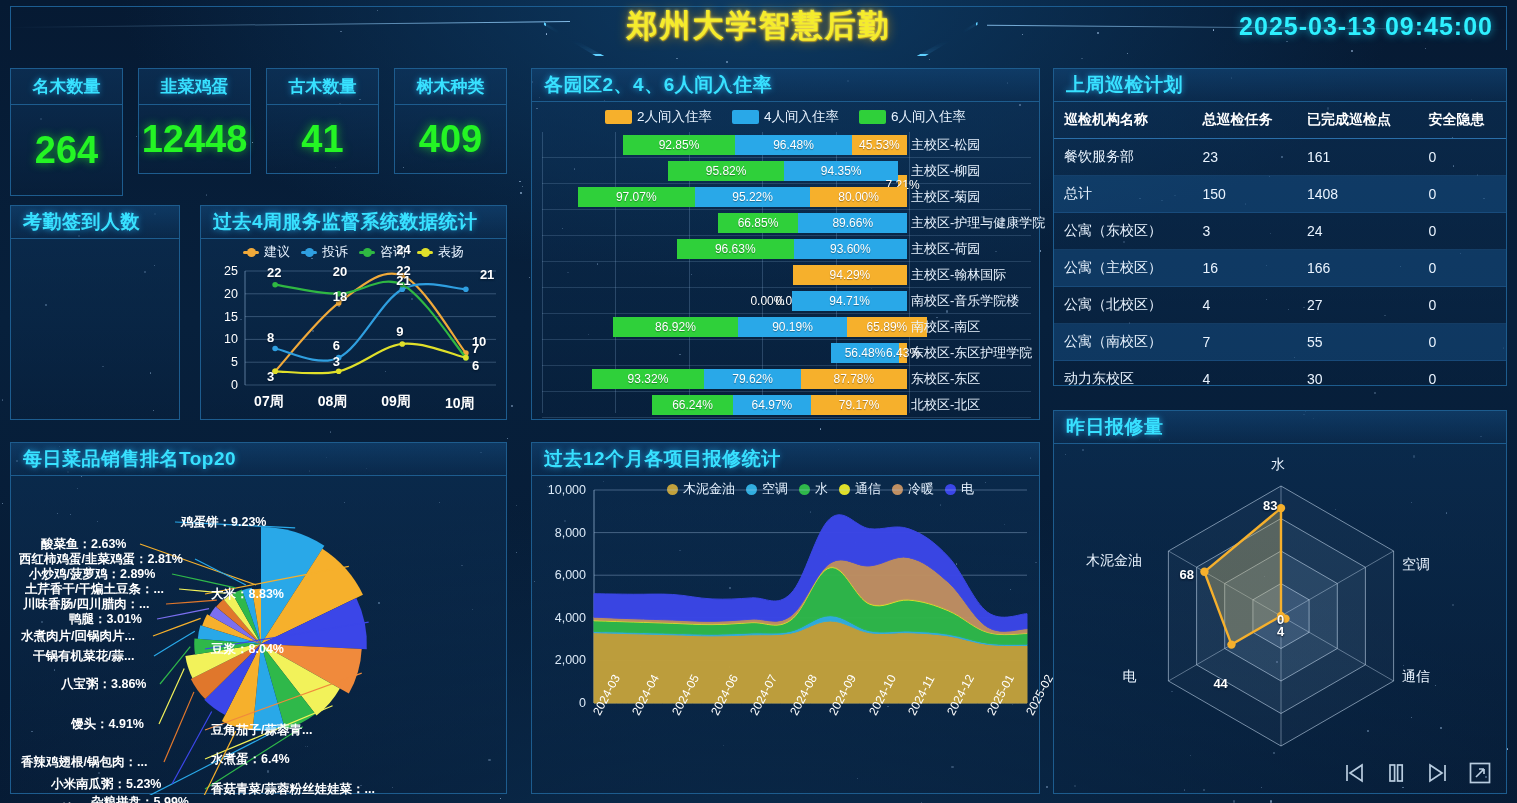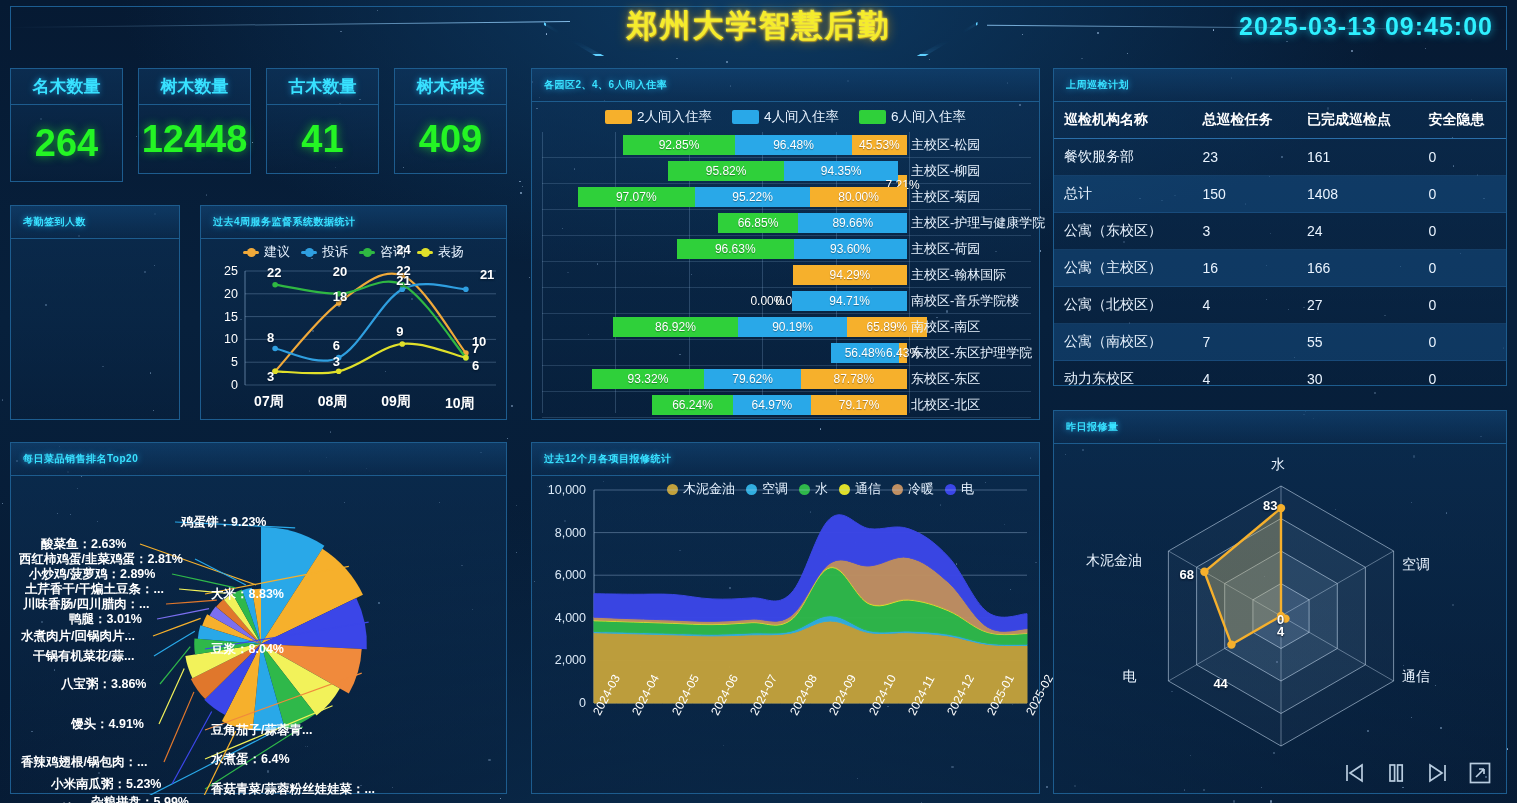--- a/index.html
+++ b/index.html
@@ -39,21 +39,21 @@
       text-shadow:0 0 3px #fff36a, 0 0 12px #b98c12, 1px 1px 0 #8a6a00;
       white-space:nowrap; }
   .clock { position:absolute; right:24px; top:12px; font-size:25px; font-weight:bold;
       letter-spacing:1px; color:#2ef0ff; text-shadow:0 0 8px #13a6c8; white-space:nowrap; }
 
   
   .panel { position:absolute; border:1px solid #1d5c8e;
       background:linear-gradient(180deg,rgba(13,52,92,.55),rgba(8,33,62,.35)); }
   .panel-hd { height:33px; border-bottom:1px solid #1d5c8e; display:flex; align-items:center;
       padding-left:12px; background:linear-gradient(180deg,rgba(17,66,113,.6),rgba(10,40,74,.3)); }
-  .panel-hd span { font-size:10px; font-weight:bold; color:#38e1ff;
+  .panel-hd span { font-size:19px; font-weight:bold; color:#38e1ff;
       text-shadow:0 0 6px rgba(40,190,255,.75); letter-spacing:.5px; white-space:nowrap; }
   .panel-body { position:absolute; left:0; right:0; top:33px; bottom:0; }
 
   
   .kpi { position:absolute; border:1px solid #1d5c8e;
       background:linear-gradient(180deg,rgba(14,55,97,.6),rgba(8,32,60,.3)); }
   .kpi-hd { height:36px; border-bottom:1px solid #1d5c8e; display:flex; align-items:center;
       justify-content:center; }
   .kpi-hd span { font-size:17px; font-weight:bold; color:#38e1ff;
       text-shadow:0 0 6px rgba(40,190,255,.7); }
@@ -331,29 +331,29 @@
 
 <div class="header">
   <div class="hdr-frame"></div>
   <div class="hdr-sweep"></div>
   <div class="hdr-sweep2"></div>
   <div class="hdr-notch"></div>
   <div class="title">郑州大学智慧后勤</div>
   <div class="clock">2025-03-13 09:45:00</div>
 </div>
 
-<div class="kpi" style="left:10px;top:68px;width:113px;height:114px;">
+<div class="kpi" style="left:10px;top:68px;width:113px;height:128px;">
   <div class="kpi-hd">
     <span>名木数量</span>
   </div>
   <div class="kpi-val">264</div>
 </div>
 <div class="kpi" style="left:138px;top:68px;width:113px;height:106px;">
   <div class="kpi-hd">
-    <span>树木数量</span>
+    <span>韭菜鸡蛋</span>
   </div>
   <div class="kpi-val">12448</div>
 </div>
 <div class="kpi" style="left:266px;top:68px;width:113px;height:106px;">
   <div class="kpi-hd">
     <span>古木数量</span>
   </div>
   <div class="kpi-val">41</div>
 </div>
 <div class="kpi" style="left:394px;top:68px;width:113px;height:106px;">

